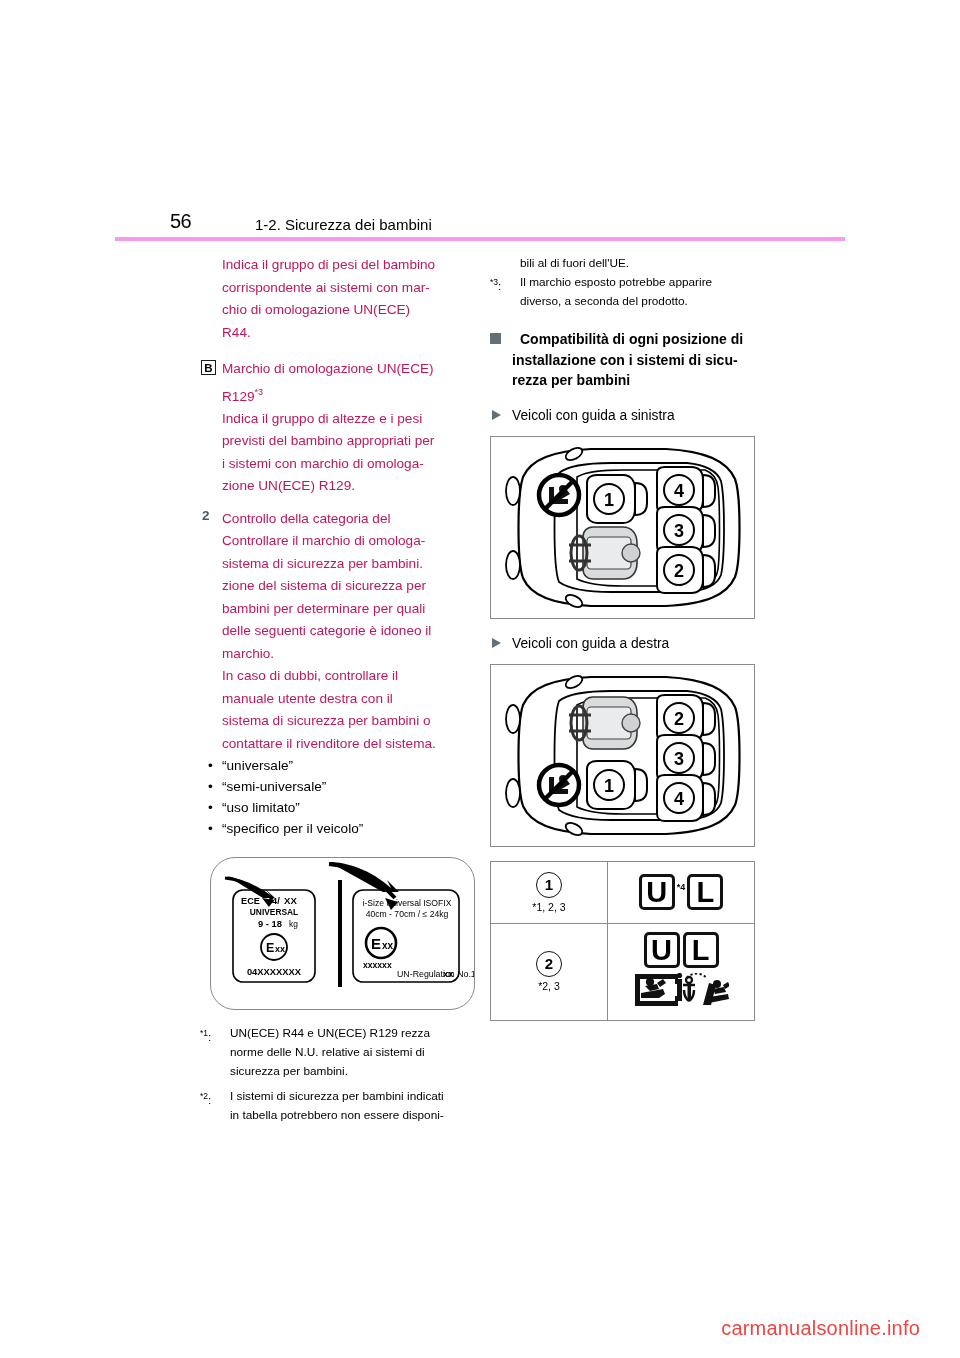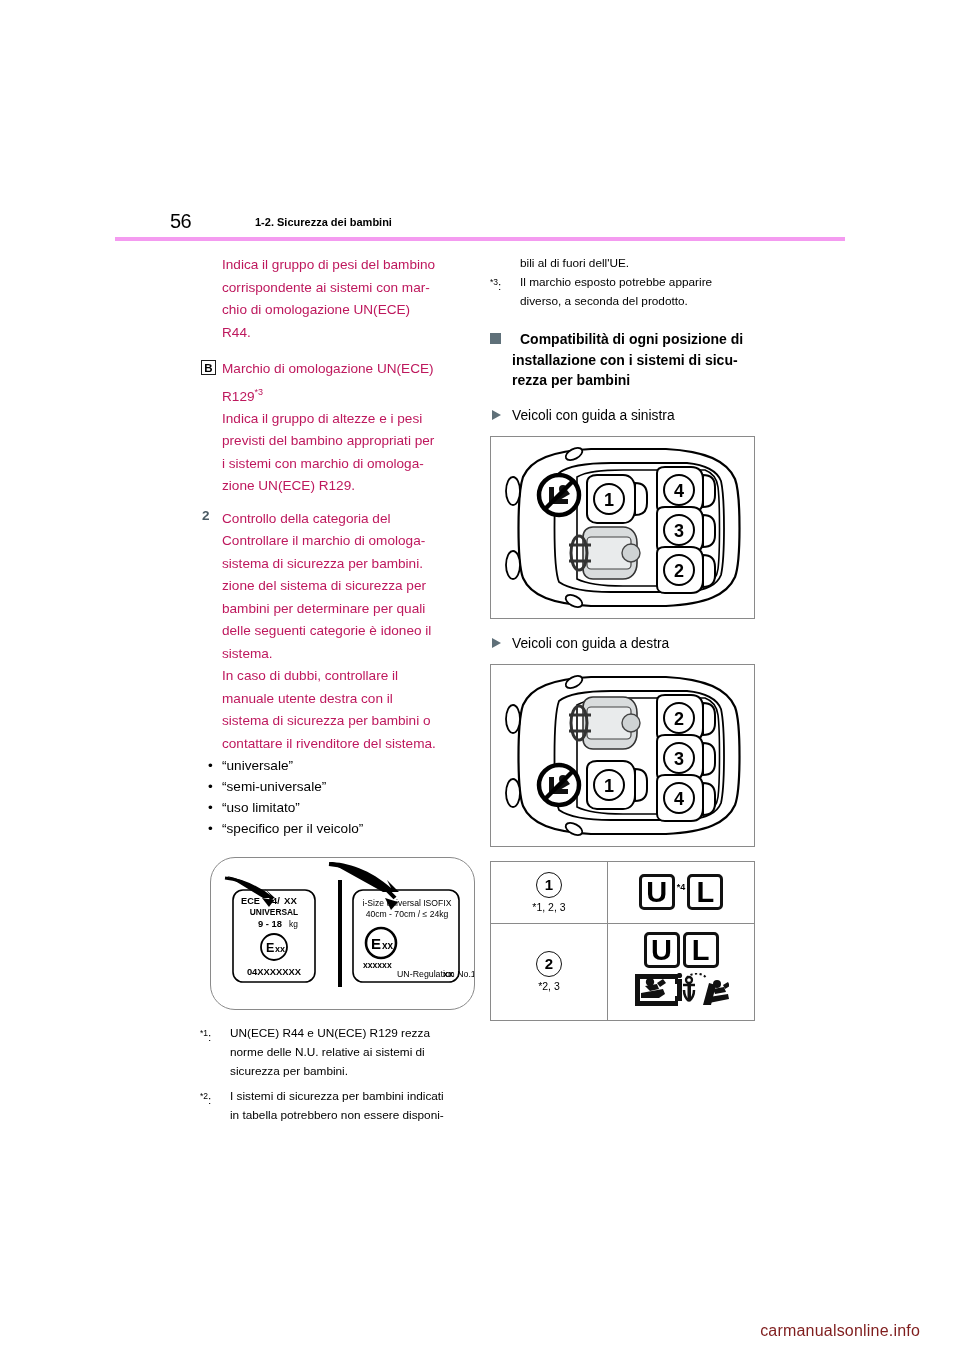--- a/index.html
+++ b/index.html
@@ -12,21 +12,21 @@
     position:relative;
     overflow:hidden;
   }
   .page { position:absolute; inset:0; }
   .page-num {
     position:absolute; left:170px; top:210px;
     font-size:20px; font-weight:normal; letter-spacing:-0.5px;
   }
   .header-title {
     position:absolute; left:255px; top:216px;
-    font-size:11px; font-weight:bold;
+    font-size:15px; font-weight:normal;
   }
   .header-rule {
     position:absolute; left:115px; top:237px; width:730px; height:4px;
     background:#f49bf0;
   }
 
   
   .col-left  { position:absolute; left:200px; top:254px; width:272px; }
   .col-right { position:absolute; left:490px; top:254px; width:272px; }
 
@@ -103,21 +103,21 @@
   .glyph-box {
     display:inline-block; width:36px; height:36px;
     border:3.5px solid #111; border-radius:5px;
     font-size:29px; font-weight:bold; line-height:30px; text-align:center;
     vertical-align:middle;
   }
   .sup4 { font-size:9px; vertical-align:super; margin:0 2px; font-weight:bold;}
 
   .watermark {
     position:absolute; right:40px; bottom:18px;
-    font-size:16px; color:#7f1d1d; letter-spacing:0.2px;
+    font-size:20px; color:#ef4444; letter-spacing:0.2px;
   }
 
   svg { display:block; }
 </style>
 </head>
 <body>
 
 <div class="page">
 
   <div class="page-num">56</div>
@@ -154,21 +154,21 @@
     <div>
       <div class="marker-row">
         <span class="num-marker">2</span>
         <span class="body-line">Controllo della categoria del</span>
       </div>
       <div class="body-line indent-22">Controllare il marchio di omologa-</div>
       <div class="body-line indent-22">sistema di sicurezza per bambini.</div>
       <div class="body-line indent-22">zione del sistema di sicurezza per</div>
       <div class="body-line indent-22">bambini per determinare per quali</div>
       <div class="body-line indent-22">delle seguenti categorie è idoneo il</div>
-      <div class="body-line indent-22">sistema.</div>
+      <div class="body-line indent-22">marchio.</div>
       <div class="body-line indent-22">In caso di dubbi, controllare il</div>
       <div class="body-line indent-22">manuale utente destra con il</div>
       <div class="body-line indent-22">sistema di sicurezza per bambini o</div>
       <div class="body-line indent-22">contattare il rivenditore del sistema.</div>
     </div>
 
     <div>
       <div class="bullet-row">
         <span class="bullet-dot">•</span>
         <span>“universale”</span>

